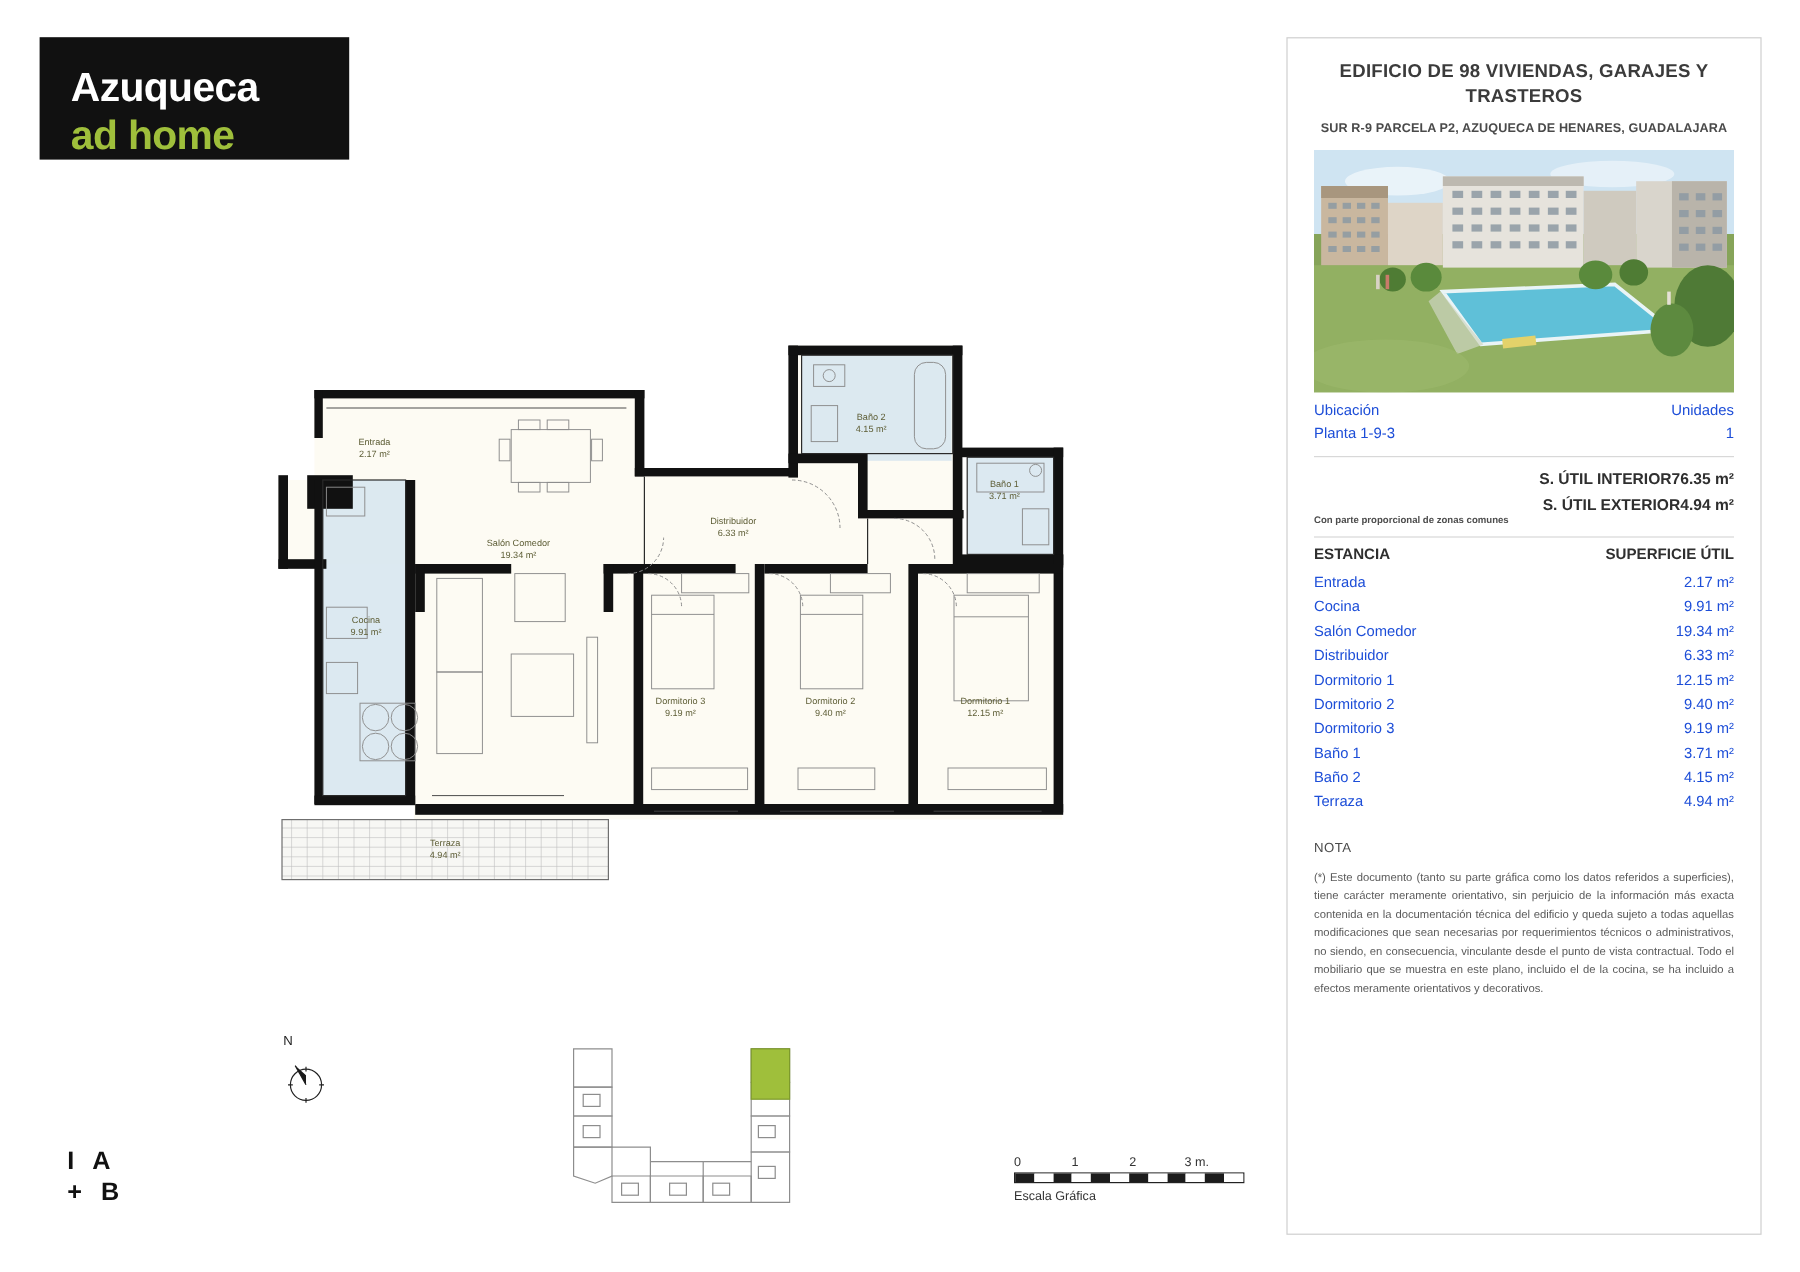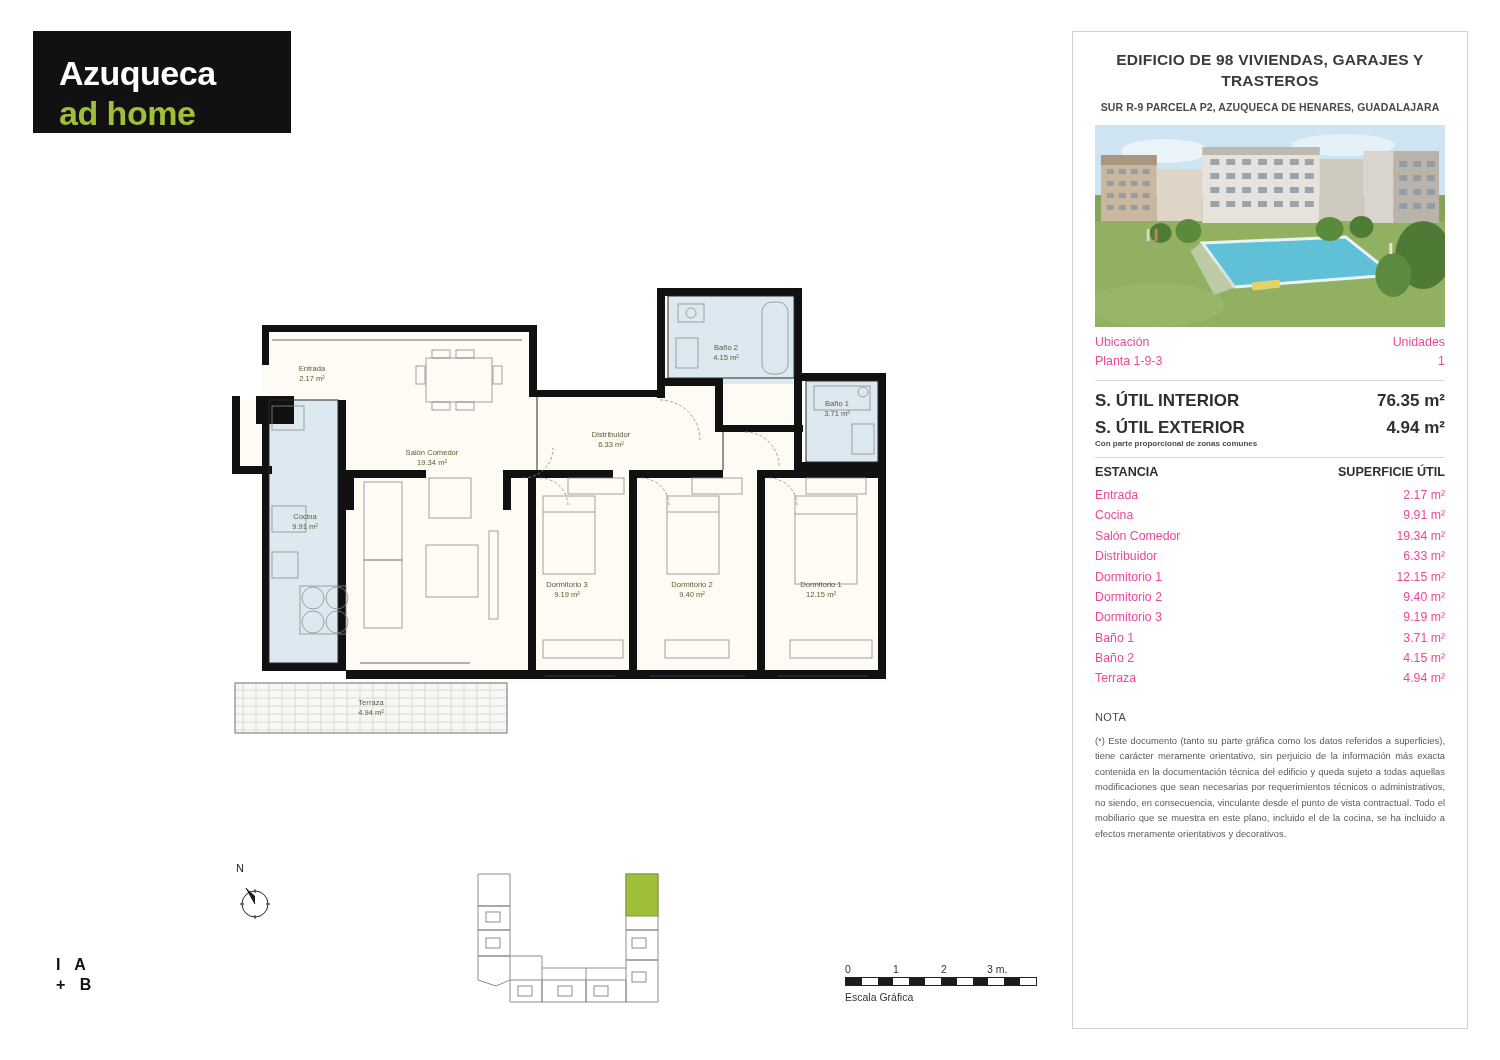--- a/index.html
+++ b/index.html
@@ -25,21 +25,21 @@
     line-height:1.18;
   }
   .logo-line2 {
     color:#9fbf3b; font-size:34px; font-weight:bold; letter-spacing:-0.5px;
     line-height:1.18;
   }
 
   
   .iab {
     position:absolute; left:56px; top:955px;
-    font-size:16px; font-weight:bold; letter-spacing:5px; line-height:1.25;
+    font-size:21px; font-weight:bold; letter-spacing:5px; line-height:1.25;
     color:#111;
   }
 
   
   .panel {
     position:absolute; left:1072px; top:31px; width:396px; height:998px;
     border:1px solid #cfcfcf;
     padding:18px 22px 0 22px;
     background:#fff;
   }
@@ -54,25 +54,25 @@
   .render {
     margin-top:12px; width:100%; height:202px; position:relative; overflow:hidden;
     background:linear-gradient(#cfe3f2 0%, #e4eef6 38%, #9fb96a 38%, #8fae5c 100%);
   }
   .render svg { position:absolute; inset:0; width:100%; height:100%; }
 
   .block-title {
     margin-top:15px; font-size:16.5px; color:#3a3a3a; letter-spacing:.2px;
   }
   .row {
-    display:flex; justify-content:space-between; font-size:12.4px; color:#ec4899;
+    display:flex; justify-content:space-between; font-size:12.4px; color:#1d4ed8;
     padding:2.5px 0;
   }
   .kv-strong {
-    display:flex; justify-content:space-between; font-size:17px; font-weight:bold;
+    display:flex; justify-content:flex-end; font-size:13px; font-weight:bold;
     color:#2f2f2f; padding:3.5px 0;
   }
   .kv-strong .val { color:#2f2f2f; }
   .note-sub { font-size:8px; font-weight:bold; color:#4d4d4d; margin-top:-3px; }
   .divider { height:1px; background:#d8d8d8; margin:9px 0 7px; }
   .table-head {
     display:flex; justify-content:space-between;
     font-size:12.6px; font-weight:bold; color:#2f2f2f;
     padding-bottom:6px;
   }

